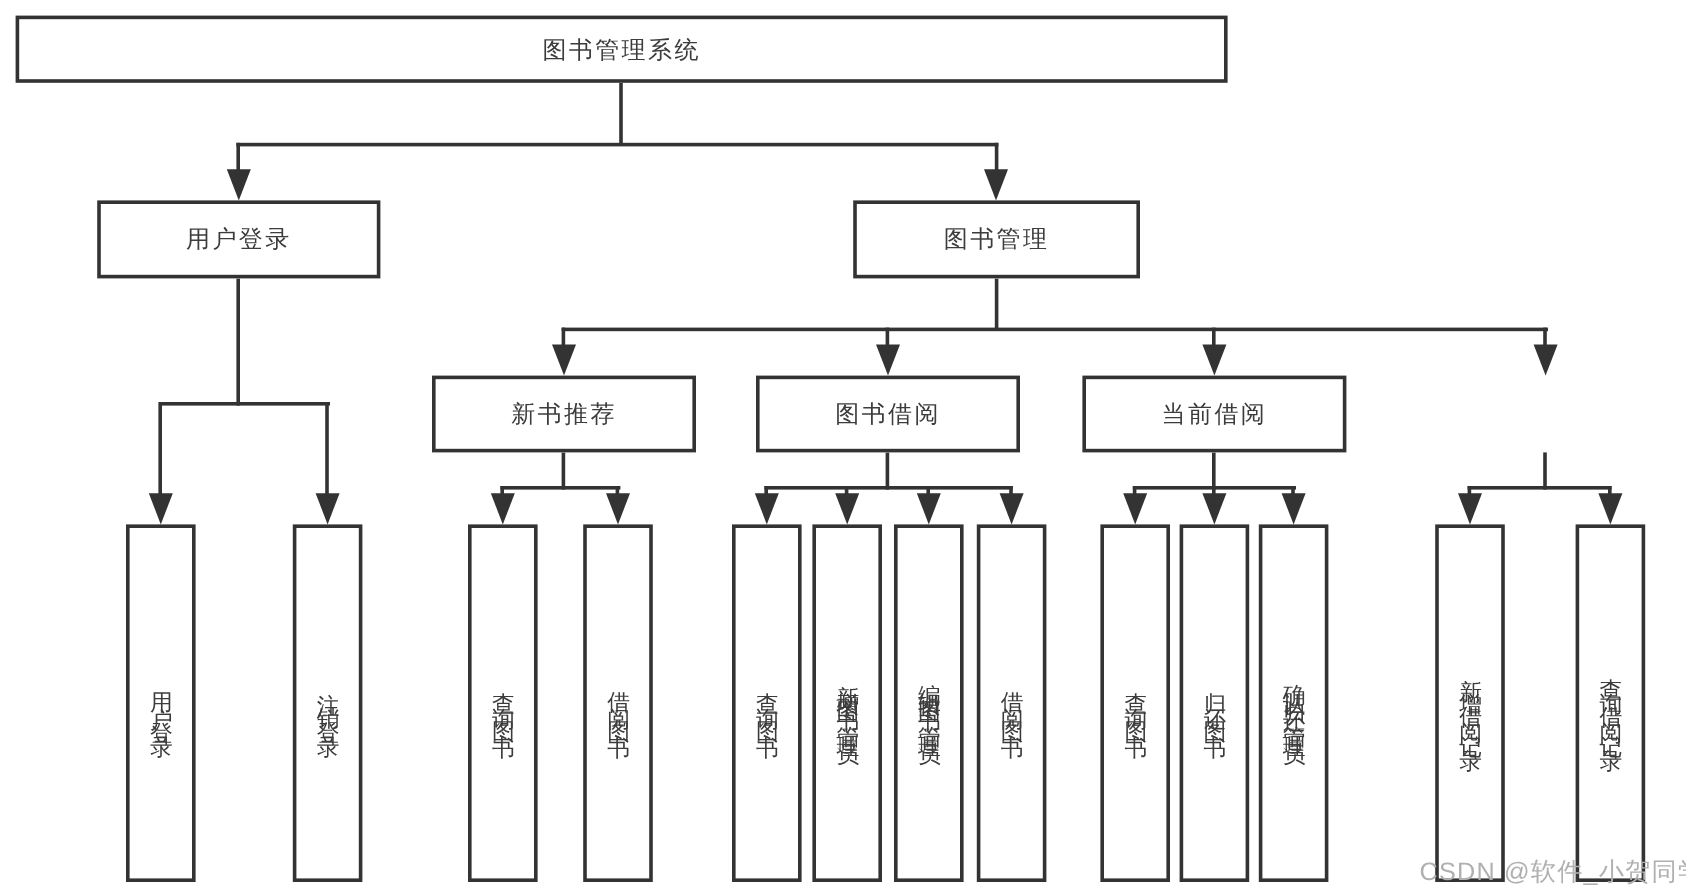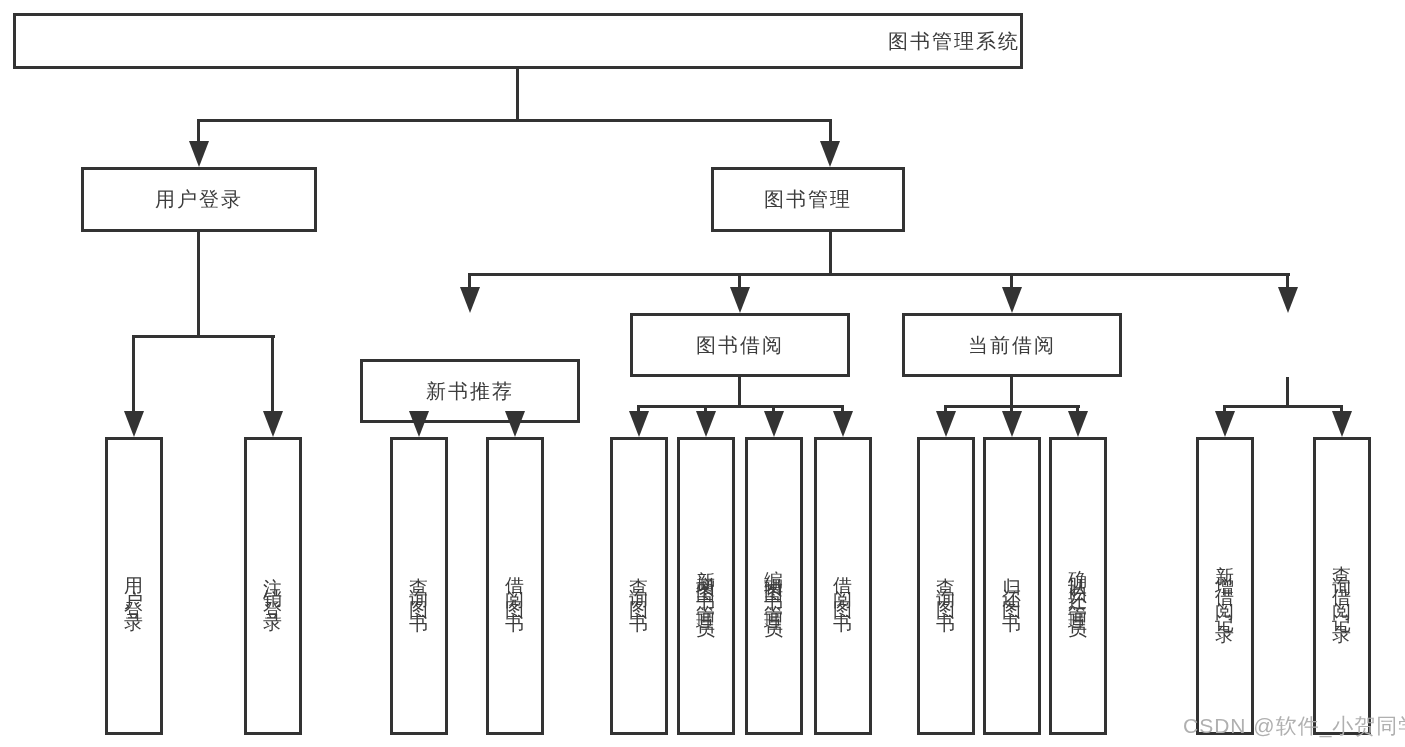--- a/index.html
+++ b/index.html
@@ -145,32 +145,32 @@
   <div class="arrow" style="left:1002px; top:411px;"></div>
   <div class="arrow" style="left:1068px; top:411px;"></div>
 
   <div class="vl" style="left:1286px; top:377px; height:31px;"></div>
   <div class="hl" style="left:1223px; top:405px; width:120px;"></div>
   <div class="vl" style="left:1223px; top:405px; height:24px;"></div>
   <div class="vl" style="left:1340px; top:405px; height:24px;"></div>
   <div class="arrow" style="left:1215px; top:411px;"></div>
   <div class="arrow" style="left:1332px; top:411px;"></div>
 
-  <div class="hbox" style="left:13px; top:13px; width:1010px; height:56px;justify-content:flex-end;">
+  <div class="hbox" style="left:13px; top:13px; width:1010px; height:56px;">
     <span>图书管理系统</span>
   </div>
 
   <div class="hbox" style="left:81px; top:167px; width:236px; height:65px;">
     <span>用户登录</span>
   </div>
-  <div class="hbox" style="left:711px; top:167px; width:194px; height:65px;">
+  <div class="hbox" style="left:711px; top:167px; width:239px; height:65px;">
     <span>图书管理</span>
   </div>
 
-  <div class="hbox" style="left:360px; top:313px; width:220px; height:64px;margin-top:46px;">
+  <div class="hbox" style="left:360px; top:313px; width:220px; height:64px;">
     <span>新书推荐</span>
   </div>
   <div class="hbox" style="left:630px; top:313px; width:220px; height:64px;">
     <span>图书借阅</span>
   </div>
   <div class="hbox" style="left:902px; top:313px; width:220px; height:64px;">
     <span>当前借阅</span>
   </div>
 
   <div class="vbox" style="left:105px;">

